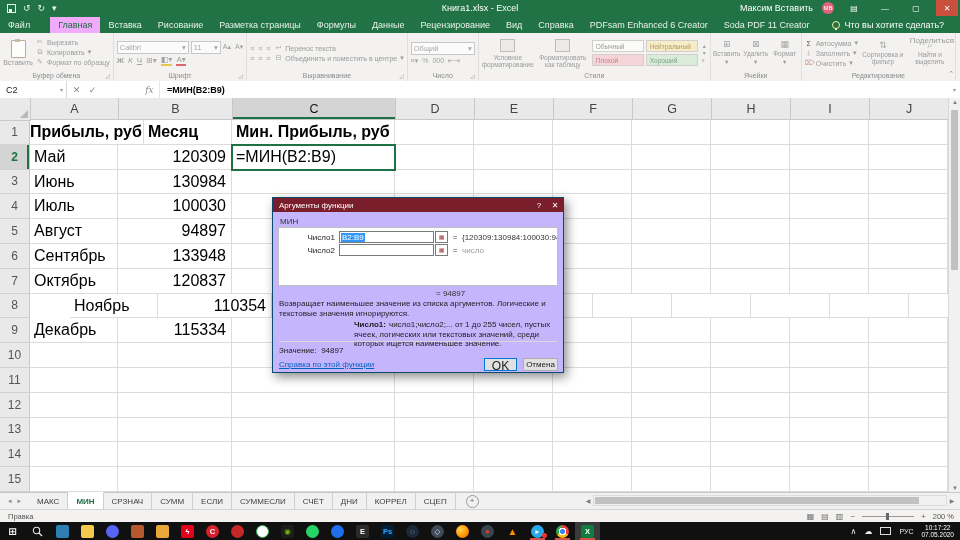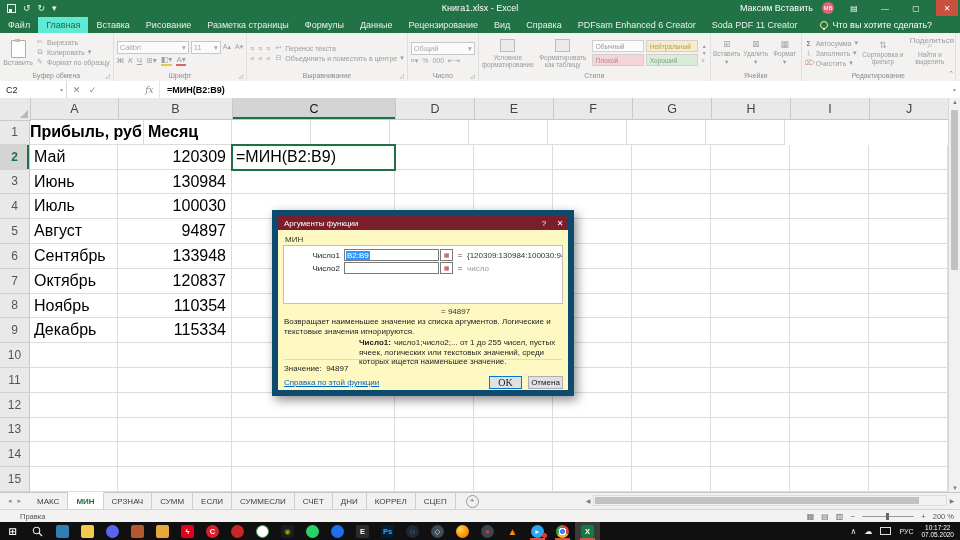--- a/index.html
+++ b/index.html
@@ -15,21 +15,21 @@
   .tb-title{position:absolute;left:0;right:0;text-align:center;font-size:9px;color:#fff;pointer-events:none;}
   .tb-right{margin-left:auto;display:flex;align-items:center;gap:9px;padding-right:2px;z-index:2;}
   .avatar{width:12px;height:12px;border-radius:50%;background:#e2647c;color:#fff;font-size:6px;display:flex;align-items:center;justify-content:center;}
   .winbtn{width:22px;height:16px;display:flex;align-items:center;justify-content:center;font-size:8px;color:#fff;}
   .winbtn.close{background:#c94f3f;}
 
   
   .tabsrow{position:absolute;left:0;top:16px;width:960px;height:17px;background:#217346;display:flex;align-items:flex-end;}
   .tabs{display:flex;align-items:flex-end;}
   .tab{font-size:9px;color:#e8f1ea;padding:3px 8px 3px;white-space:nowrap;}
-  .tab.active{background:#5eead4;color:#1e6b40;}
+  .tab.active{background:#f0abfc;color:#1e6b40;margin-left:12px;}
   .tellme{display:flex;align-items:center;gap:5px;color:#fff;font-size:9px;margin-left:14px;padding-bottom:3px;}
   .bulb{width:6px;height:6px;border:1px solid #ffe9a0;border-radius:50%;position:relative;}
   .bulb::after{content:"";position:absolute;left:2px;top:6px;width:2px;height:2px;background:#ffe9a0;}
 
   
   .ribbon{position:absolute;left:0;top:33px;width:960px;height:48px;background:#f3f2f1;border-bottom:1px solid #d8d6d4;display:flex;overflow:hidden;color:#9b9b9b;}
   .rgroup{display:flex;flex-direction:column;border-right:1px solid #e1dfdd;padding:2px 3px 0;flex:0 0 auto;}
   .rbody{flex:1;display:flex;gap:3px;}
   .glabel{font-size:7px;color:#8c8c8c;text-align:center;padding:1px 0 2px;position:relative;}
   .glabel .lau{position:absolute;right:0;bottom:2px;font-size:6px;color:#a0a0a0;}
@@ -99,50 +99,50 @@
   .stab{padding:0 8px;display:flex;align-items:center;color:#3c3c3c;border-right:1px solid #cfcfcf;}
   .stab.active{background:#fff;color:#1e7145;font-weight:bold;border-top:1px solid #fff;margin-top:-1px;}
   .addsheet{width:11px;height:11px;border:1px solid #9a9a9a;border-radius:50%;color:#6a6a6a;font-size:8px;line-height:10px;text-align:center;align-self:center;margin-left:10px;}
   .hscroll{position:absolute;left:583px;top:494px;width:374px;height:12px;display:flex;align-items:center;}
   .hscroll .harr{font-size:6px;color:#7a7a7a;width:10px;text-align:center;}
   .htrack{flex:1;height:9px;background:#f1f1f1;border:1px solid #dcdcdc;position:relative;}
   .hthumb{position:absolute;left:1px;top:1px;bottom:1px;width:92%;background:#c1c1c1;}
 
   
   .statusbar{position:absolute;left:0;top:509px;width:960px;height:13px;background:#f3f2f1;border-top:1px solid #d4d4d4;display:flex;align-items:center;font-size:7.5px;color:#555;box-sizing:border-box;}
-  .smode{padding-left:20px;}
+  .smode{padding-left:8px;}
   .sright{margin-left:auto;display:flex;align-items:center;gap:7px;padding-right:6px;}
   .viewic{font-size:8px;color:#6a6a6a;}
   .zoomline{width:52px;height:1px;background:#999;position:relative;}
   .zthumb{position:absolute;left:24px;top:-3px;width:3px;height:7px;background:#666;}
   .zsign{font-size:8px;color:#666;}
 
   
-  .dialog{position:absolute;left:272px;top:210px;width:290px;height:174px;background:#fef9c3;border:6px solid #0c4a6e;box-shadow:3px 4px 10px rgba(0,0,0,.45);z-index:10;font-size:8px;color:#222;}
+  .dialog{position:absolute;left:272px;top:197px;width:290px;height:174px;background:#c4b5fd;border:1px solid #0c4a6e;box-shadow:3px 4px 10px rgba(0,0,0,.45);z-index:10;font-size:8px;color:#222;}
   .dlg-title{position:absolute;left:0;top:0;right:0;height:14px;background:#7b1e2b;color:#fff;display:flex;align-items:center;padding-left:6px;font-size:8px;}
   .dlg-btn{margin-left:auto;width:16px;text-align:center;color:#fff;font-size:8px;}
   .dlg-btn + .dlg-btn{margin-left:0;}
   .dlg-fn{position:absolute;left:7px;top:19px;font-size:8px;color:#333;}
   .dlg-box{position:absolute;left:5px;right:5px;top:29px;height:57px;background:#fff;border:1px solid #c0c0c0;}
   .arg-row{position:absolute;left:0;right:0;display:flex;align-items:center;height:12px;}
   .arg-label{width:56px;text-align:right;padding-right:4px;flex:0 0 auto;}
   .arg-input{width:92px;height:10px;border:1px solid #7a7a7a;background:#fff;flex:0 0 auto;display:flex;align-items:center;padding-left:1px;overflow:hidden;}
   .selhl{background:#3297fd;color:#fff;padding:0 1px;}
   .arg-pick{width:11px;height:10px;border:1px solid #7a7a7a;background:#fff;flex:0 0 auto;margin-left:1px;text-align:center;font-size:6px;color:#b23b3b;line-height:10px;}
   .arg-eq{width:14px;text-align:center;color:#444;flex:0 0 auto;}
   .arg-res{flex:1;white-space:nowrap;overflow:hidden;color:#333;}
   .arg-res.ghost{color:#9a9a9a;}
   .dlg-preview{position:absolute;left:163px;top:91px;color:#333;}
   .dlg-desc{position:absolute;left:6px;top:101px;width:278px;line-height:9.5px;color:#1e1e1e;}
   .dlg-help{position:absolute;left:81px;top:122px;width:203px;line-height:9.5px;color:#1e1e1e;}
   .hlbl{font-weight:bold;margin-right:3px;}
   .dlg-sep{position:absolute;left:6px;right:6px;top:143px;border-top:1px solid #d9d9d9;}
   .dlg-value{position:absolute;left:6px;top:148px;color:#222;}
   .dlg-link{position:absolute;left:6px;top:162px;color:#0563c1;text-decoration:underline;}
-  .dlg-ok{position:absolute;left:211px;top:160px;width:33px;height:13px;background:#e1e1e1;border:1px solid #0078d7;font-size:10px;color:#222;padding:0;font-family:Liberation Serif, serif;}
+  .dlg-ok{position:absolute;left:211px;top:160px;width:33px;height:13px;background:#e1e1e1;border:1px solid #0078d7;font-size:12px;color:#222;padding:0;font-family:Liberation Sans, sans-serif;}
   .dlg-cancel{position:absolute;left:250px;top:160px;width:35px;height:13px;background:#e1e1e1;border:1px solid #adadad;font-size:8px;color:#222;padding:0;font-family:inherit;}
 
   
   .taskbar{position:absolute;left:0;top:522px;width:960px;height:18px;background:#101010;display:flex;align-items:center;}
   .tslot{width:25px;height:18px;display:flex;align-items:center;justify-content:center;position:relative;flex:0 0 auto;}
   .tslot.run::after{content:"";position:absolute;left:5px;right:5px;bottom:0;height:2px;background:#cf5348;}
   .tslot.act{background:#3a3a3a;}
   .ticon{width:13px;height:13px;display:flex;align-items:center;justify-content:center;font-size:7.5px;font-weight:bold;color:#fff;box-sizing:border-box;}
   .ticon.sq{border-radius:2px;}
   .ticon.circ{border-radius:50%;}
@@ -397,20 +397,21 @@
         <div class="colh" style="width: 79px;">G</div>
         <div class="colh" style="width: 79px;">H</div>
         <div class="colh" style="width: 79px;">I</div>
         <div class="colh" style="width: 79px;">J</div>
       </div>
     <div>
         <div class="grow">
           <div class="rowh">1</div>
           <div class="cell bold num" style="width: 114px;">Прибыль, руб</div>
           <div class="cell bold" style="width: 88px;">Месяц</div>
+          <div class="cell bold" style="width: 163px;">Мин. Прибыль, руб</div>
           <div class="cell bold" style="width: 79px;"></div>
           <div class="cell bold" style="width: 79px;"></div>
           <div class="cell bold" style="width: 79px;"></div>
           <div class="cell bold" style="width: 79px;"></div>
           <div class="cell bold" style="width: 79px;"></div>
           <div class="cell bold" style="width: 79px;"></div>
           <div class="cell bold" style="width: 79px;"></div>
         </div>
         <div class="grow">
           <div class="rowh sel">2</div>
@@ -485,21 +486,21 @@
           <div class="cell" style="width: 79px;"></div>
           <div class="cell" style="width: 79px;"></div>
           <div class="cell" style="width: 79px;"></div>
           <div class="cell" style="width: 79px;"></div>
           <div class="cell" style="width: 79px;"></div>
           <div class="cell" style="width: 79px;"></div>
           <div class="cell" style="width: 79px;"></div>
         </div>
         <div class="grow">
           <div class="rowh">8</div>
-          <div class="cell" style="width: 88px;">Ноябрь</div>
+          <div class="cell" style="width: 88px; margin-left: 40px;">Ноябрь</div>
           <div class="cell num" style="width: 114px;">110354</div>
           <div class="cell" style="width: 163px;"></div>
           <div class="cell" style="width: 79px;"></div>
           <div class="cell" style="width: 79px;"></div>
           <div class="cell" style="width: 79px;"></div>
           <div class="cell" style="width: 79px;"></div>
           <div class="cell" style="width: 79px;"></div>
           <div class="cell" style="width: 79px;"></div>
           <div class="cell" style="width: 79px;"></div>
         </div>

